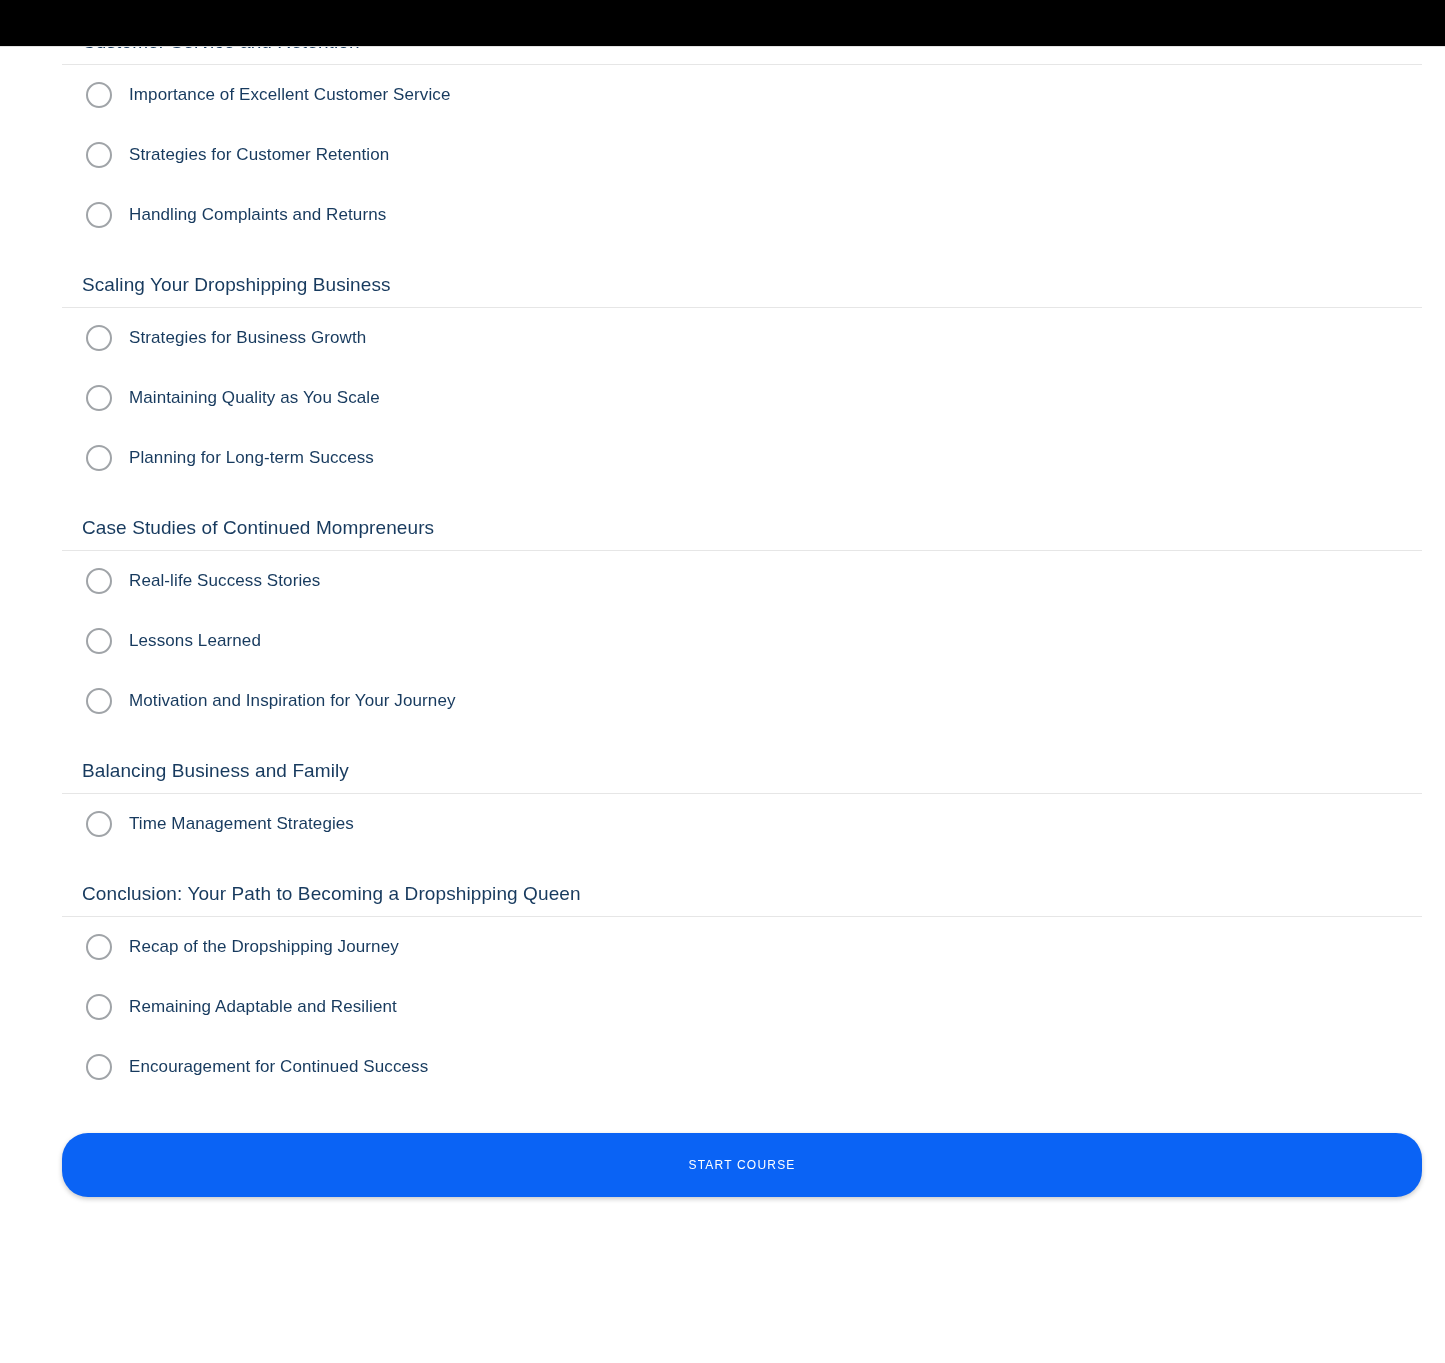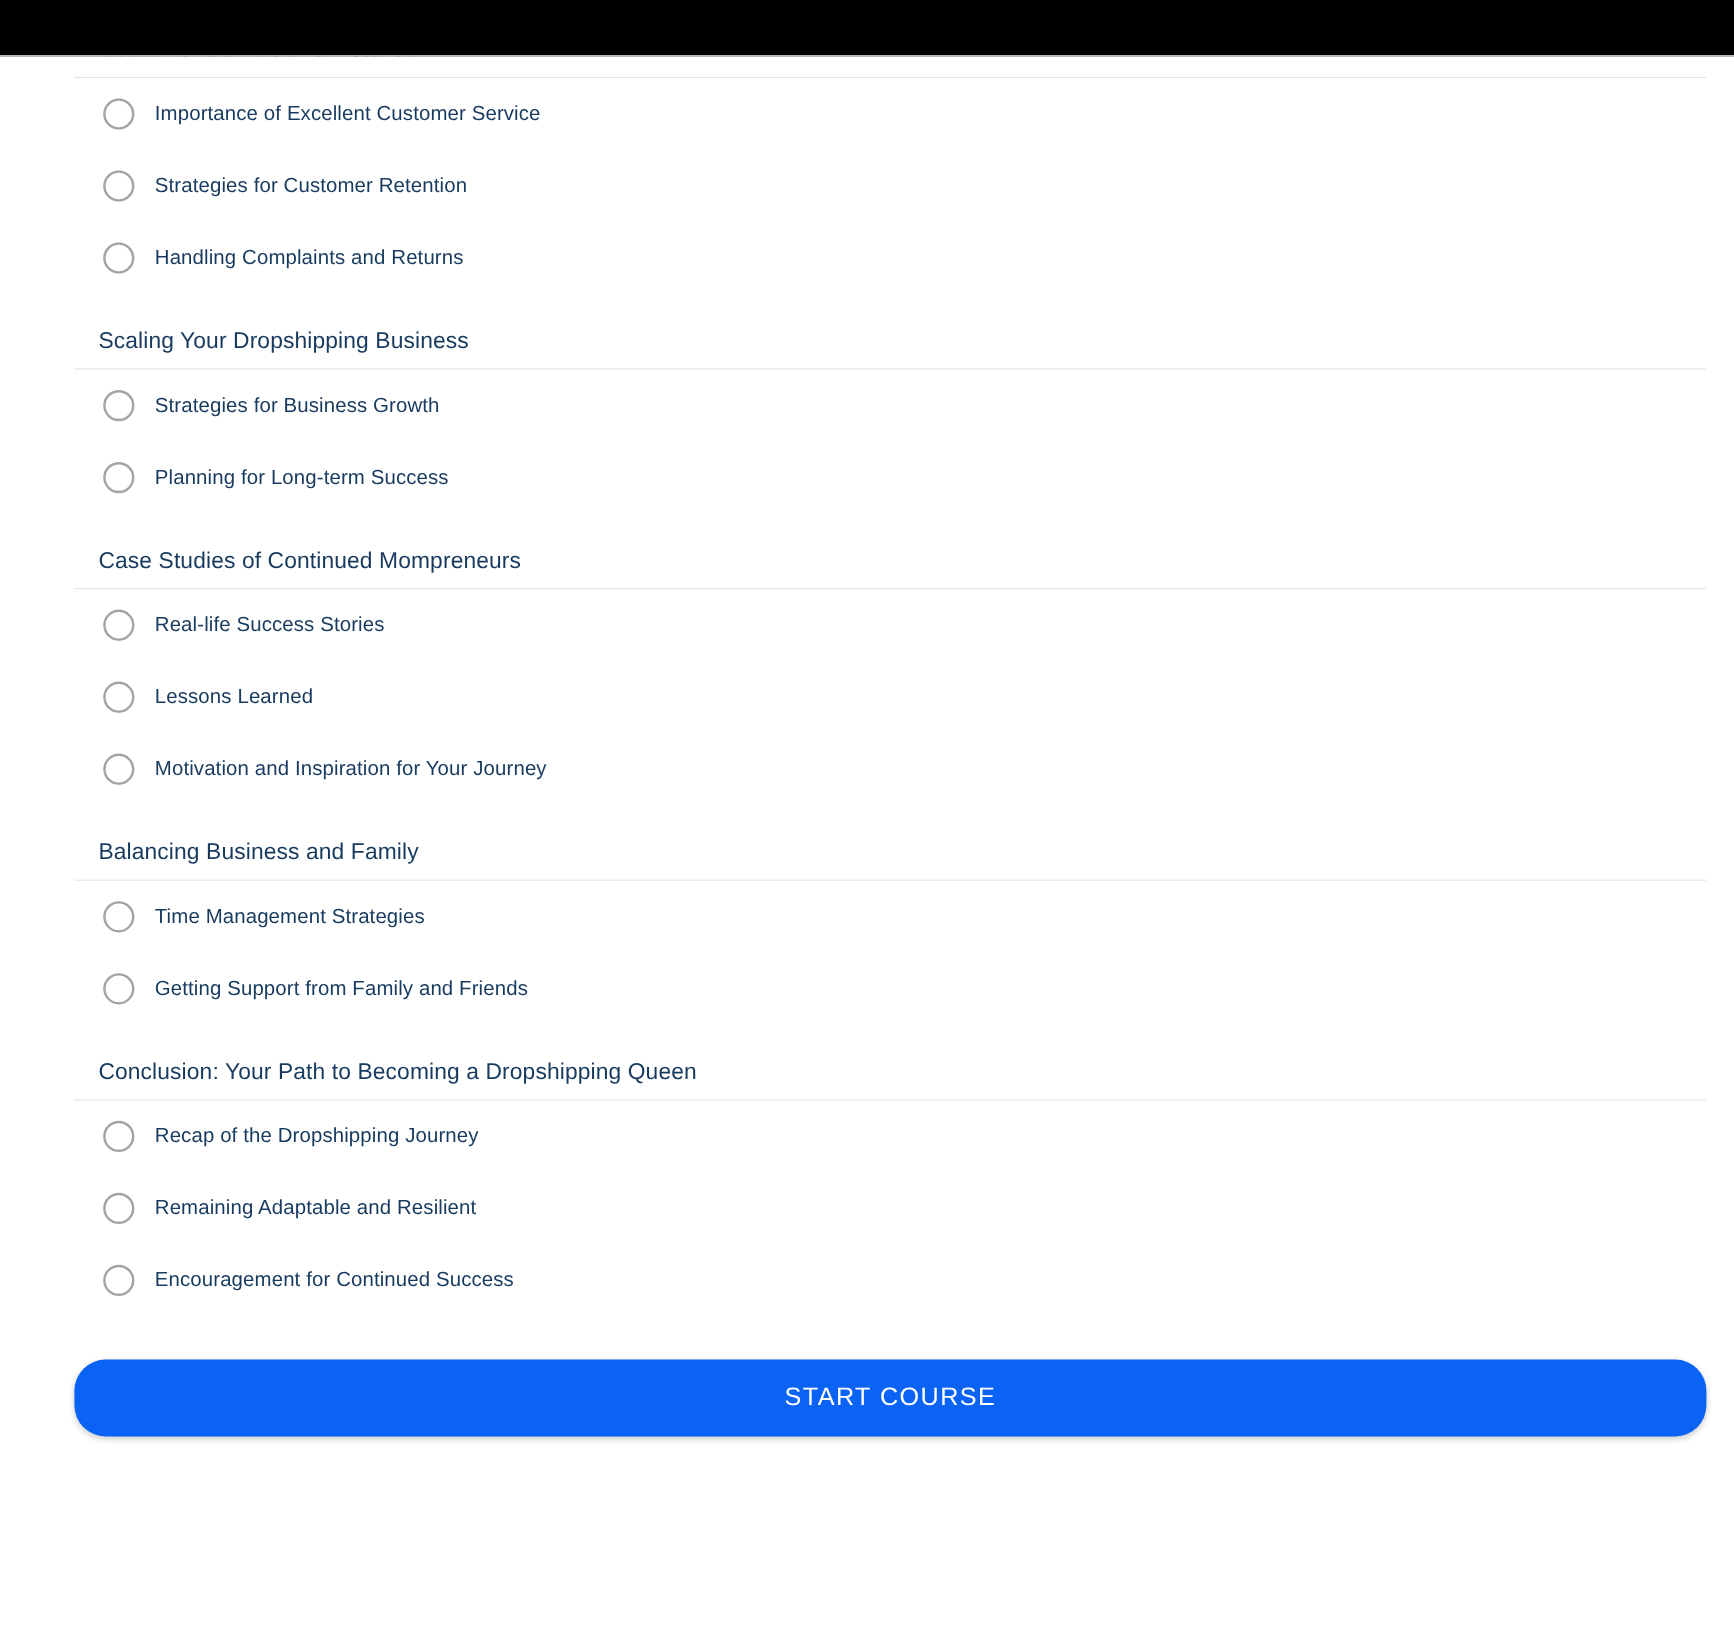--- a/index.html
+++ b/index.html
@@ -105,21 +105,21 @@
   }
   .start-course-btn {
     display: block;
     width: 1360px;
     height: 64px;
     border: none;
     border-radius: 26px;
     background: #0a63f5;
     color: #ffffff;
     font-family: "Liberation Sans", "DejaVu Sans", sans-serif;
-    font-size: 21px;
+    font-size: 12px;
     font-weight: 400;
     letter-spacing: 1.2px;
     cursor: pointer;
     box-shadow: 0 2px 5px rgba(0,0,0,0.22);
   }
 </style>
 </head>
 <body>
 
 <div class="top-bar"></div>
@@ -147,20 +147,24 @@
       <div class="section-block">
         <div class="section-title">Scaling Your Dropshipping Business</div>
         <div class="section-rule"></div>
         <ul class="lesson-list">
           <li class="lesson-item">
             <span class="lesson-circle"></span>
             <span class="lesson-label">Strategies for Business Growth</span>
           </li>
           <li class="lesson-item">
             <span class="lesson-circle"></span>
+            <span class="lesson-label">Maintaining Quality as You Scale</span>
+          </li>
+          <li class="lesson-item">
+            <span class="lesson-circle"></span>
             <span class="lesson-label">Planning for Long-term Success</span>
           </li>
         </ul>
       </div>
       <div class="section-block">
         <div class="section-title">Case Studies of Continued Mompreneurs</div>
         <div class="section-rule"></div>
         <ul class="lesson-list">
           <li class="lesson-item">
             <span class="lesson-circle"></span>
@@ -176,24 +180,20 @@
           </li>
         </ul>
       </div>
       <div class="section-block">
         <div class="section-title">Balancing Business and Family</div>
         <div class="section-rule"></div>
         <ul class="lesson-list">
           <li class="lesson-item">
             <span class="lesson-circle"></span>
             <span class="lesson-label">Time Management Strategies</span>
-          </li>
-          <li class="lesson-item">
-            <span class="lesson-circle"></span>
-            <span class="lesson-label">Getting Support from Family and Friends</span>
           </li>
         </ul>
       </div>
       <div class="section-block">
         <div class="section-title">Conclusion: Your Path to Becoming a Dropshipping Queen</div>
         <div class="section-rule"></div>
         <ul class="lesson-list">
           <li class="lesson-item">
             <span class="lesson-circle"></span>
             <span class="lesson-label">Recap of the Dropshipping Journey</span>

